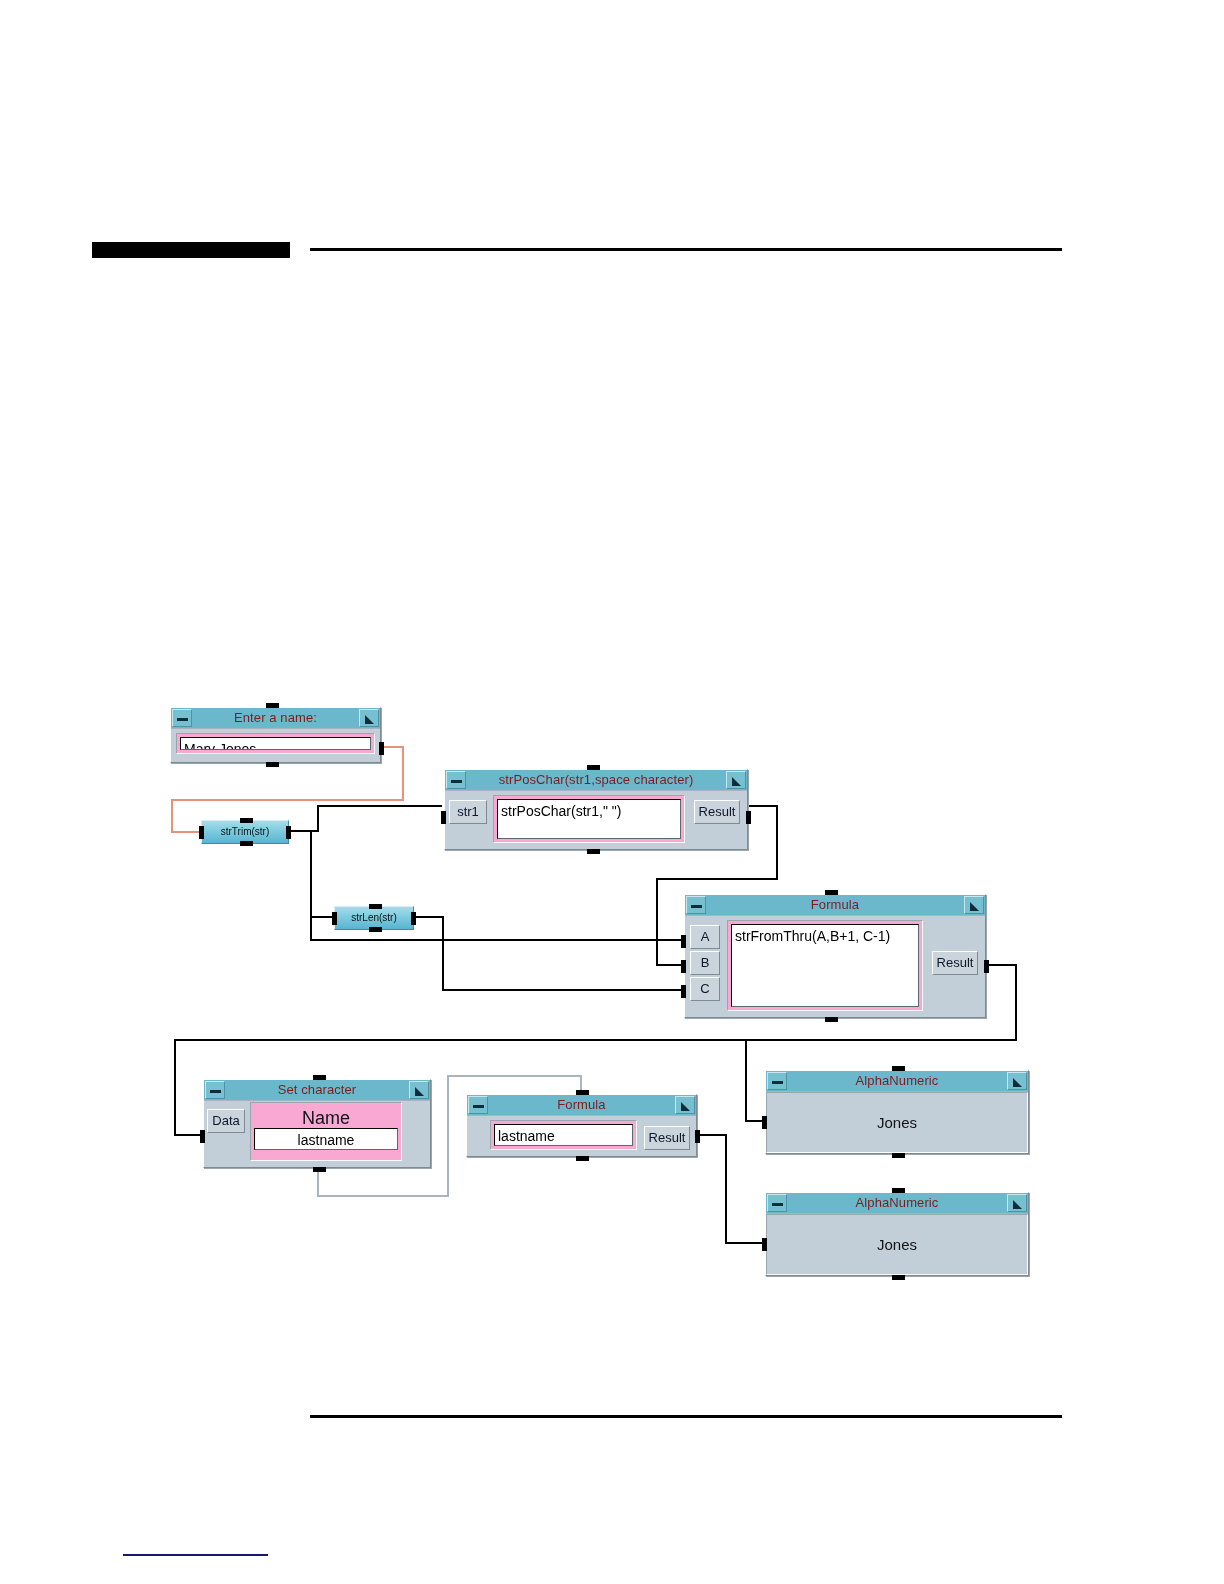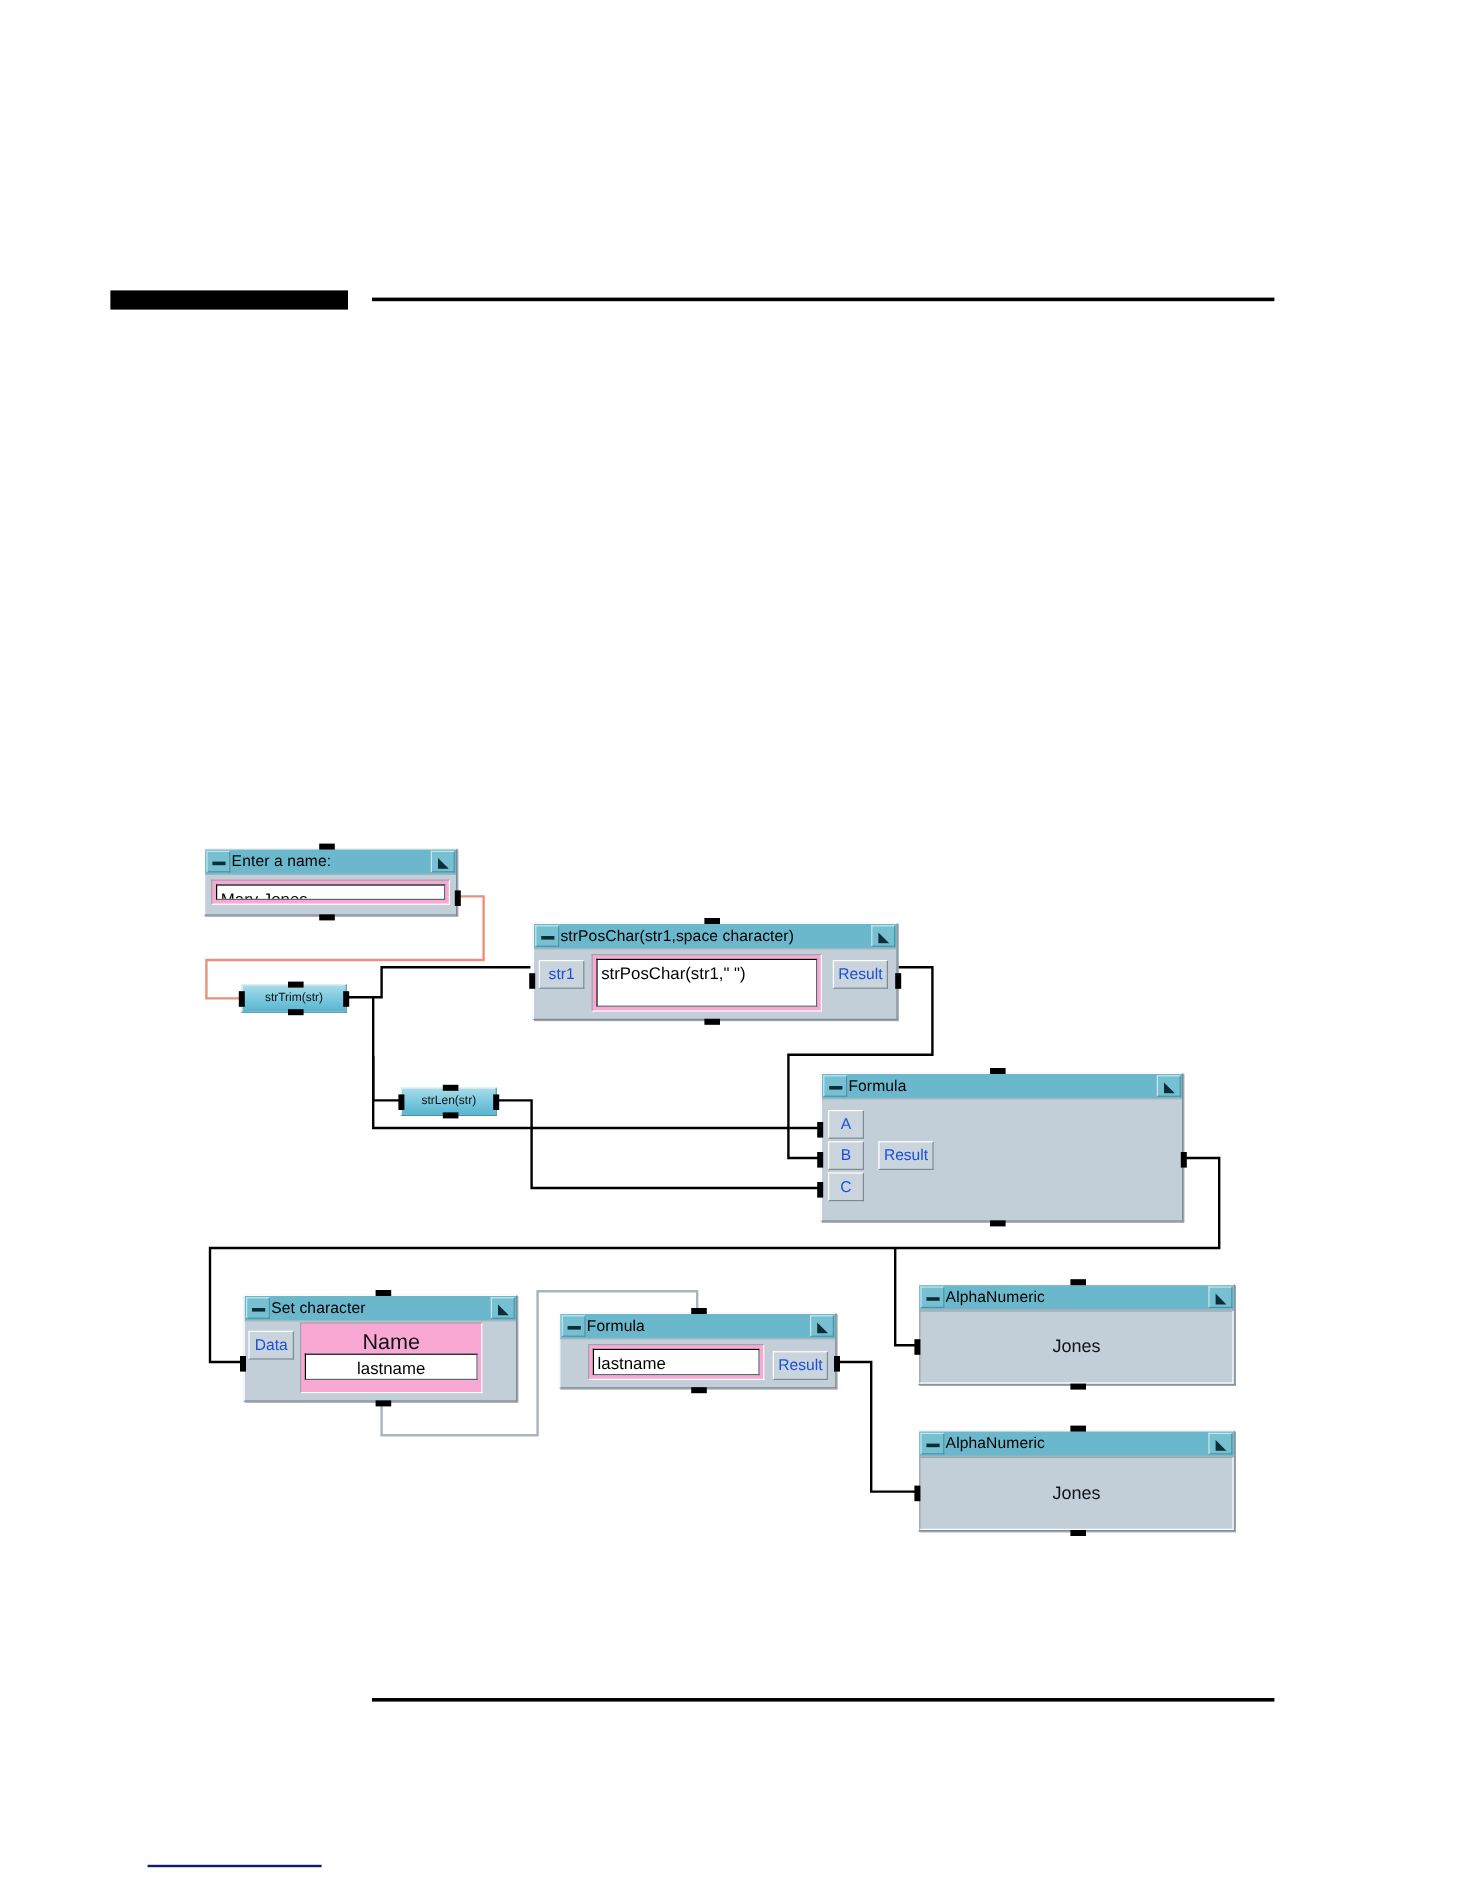--- a/index.html
+++ b/index.html
@@ -79,23 +79,23 @@
   .titlebar {
     position: relative;
     height: 20px;
     background: #6bb8cc;
     display: flex;
     align-items: center;
     border-bottom: 1px solid #a8b4bc;
   }
   .title-text {
     flex: 1;
-    text-align: left;
+    text-align: center;
     font-size: 13px;
-    color: #000000;
+    color: #7f1d1d;
     line-height: 20px;
     letter-spacing: .1px;
     white-space: nowrap;
     overflow: hidden;
   }
   .tb-btn {
     width: 20px;
     height: 18px;
     margin: 1px;
     box-sizing: border-box;
@@ -148,21 +148,21 @@
     width: 60px;
     flex: 0 0 60px;
   }
   .port {
     box-sizing: border-box;
     min-width: 38px;
     height: 24px;
     line-height: 22px;
     text-align: center;
     font-size: 13px;
-    color: #1d4ed8;
+    color: #0f172a;
     background: #c9d4dc;
     border-top: 1px solid #ffffff;
     border-left: 1px solid #ffffff;
     border-right: 1px solid #7d8a93;
     border-bottom: 1px solid #7d8a93;
     padding: 0 4px;
     white-space: nowrap;
   }
 
   
@@ -344,20 +344,23 @@
       <div class="tb-btn min"></div>
       <div class="title-text">Formula</div>
       <div class="tb-btn max"></div>
     </div>
     <div class="nbody">
       <div class="port-col" style="width:40px; flex:0 0 40px;">
         <div class="port" style="min-width:30px;">A</div>
         <div class="port" style="min-width:30px;">B</div>
         <div class="port" style="min-width:30px;">C</div>
       </div>
+      <div class="inner-panel">
+        <div class="textbox">strFromThru(A,B+1, C-1)</div>
+      </div>
       <div class="port-col right" style="padding-top:35px;">
         <div class="port">Result</div>
       </div>
     </div>
     <div class="handle h-top" style="left:140px; top:-5px;"></div>
     <div class="handle h-bottom" style="left:140px; bottom:-5px;"></div>
     <div class="handle h-left" style="left:-4px; top:40px;"></div>
     <div class="handle h-left" style="left:-4px; top:65px;"></div>
     <div class="handle h-left" style="left:-4px; top:90px;"></div>
     <div class="handle h-right" style="right:-4px; top:65px;"></div>

